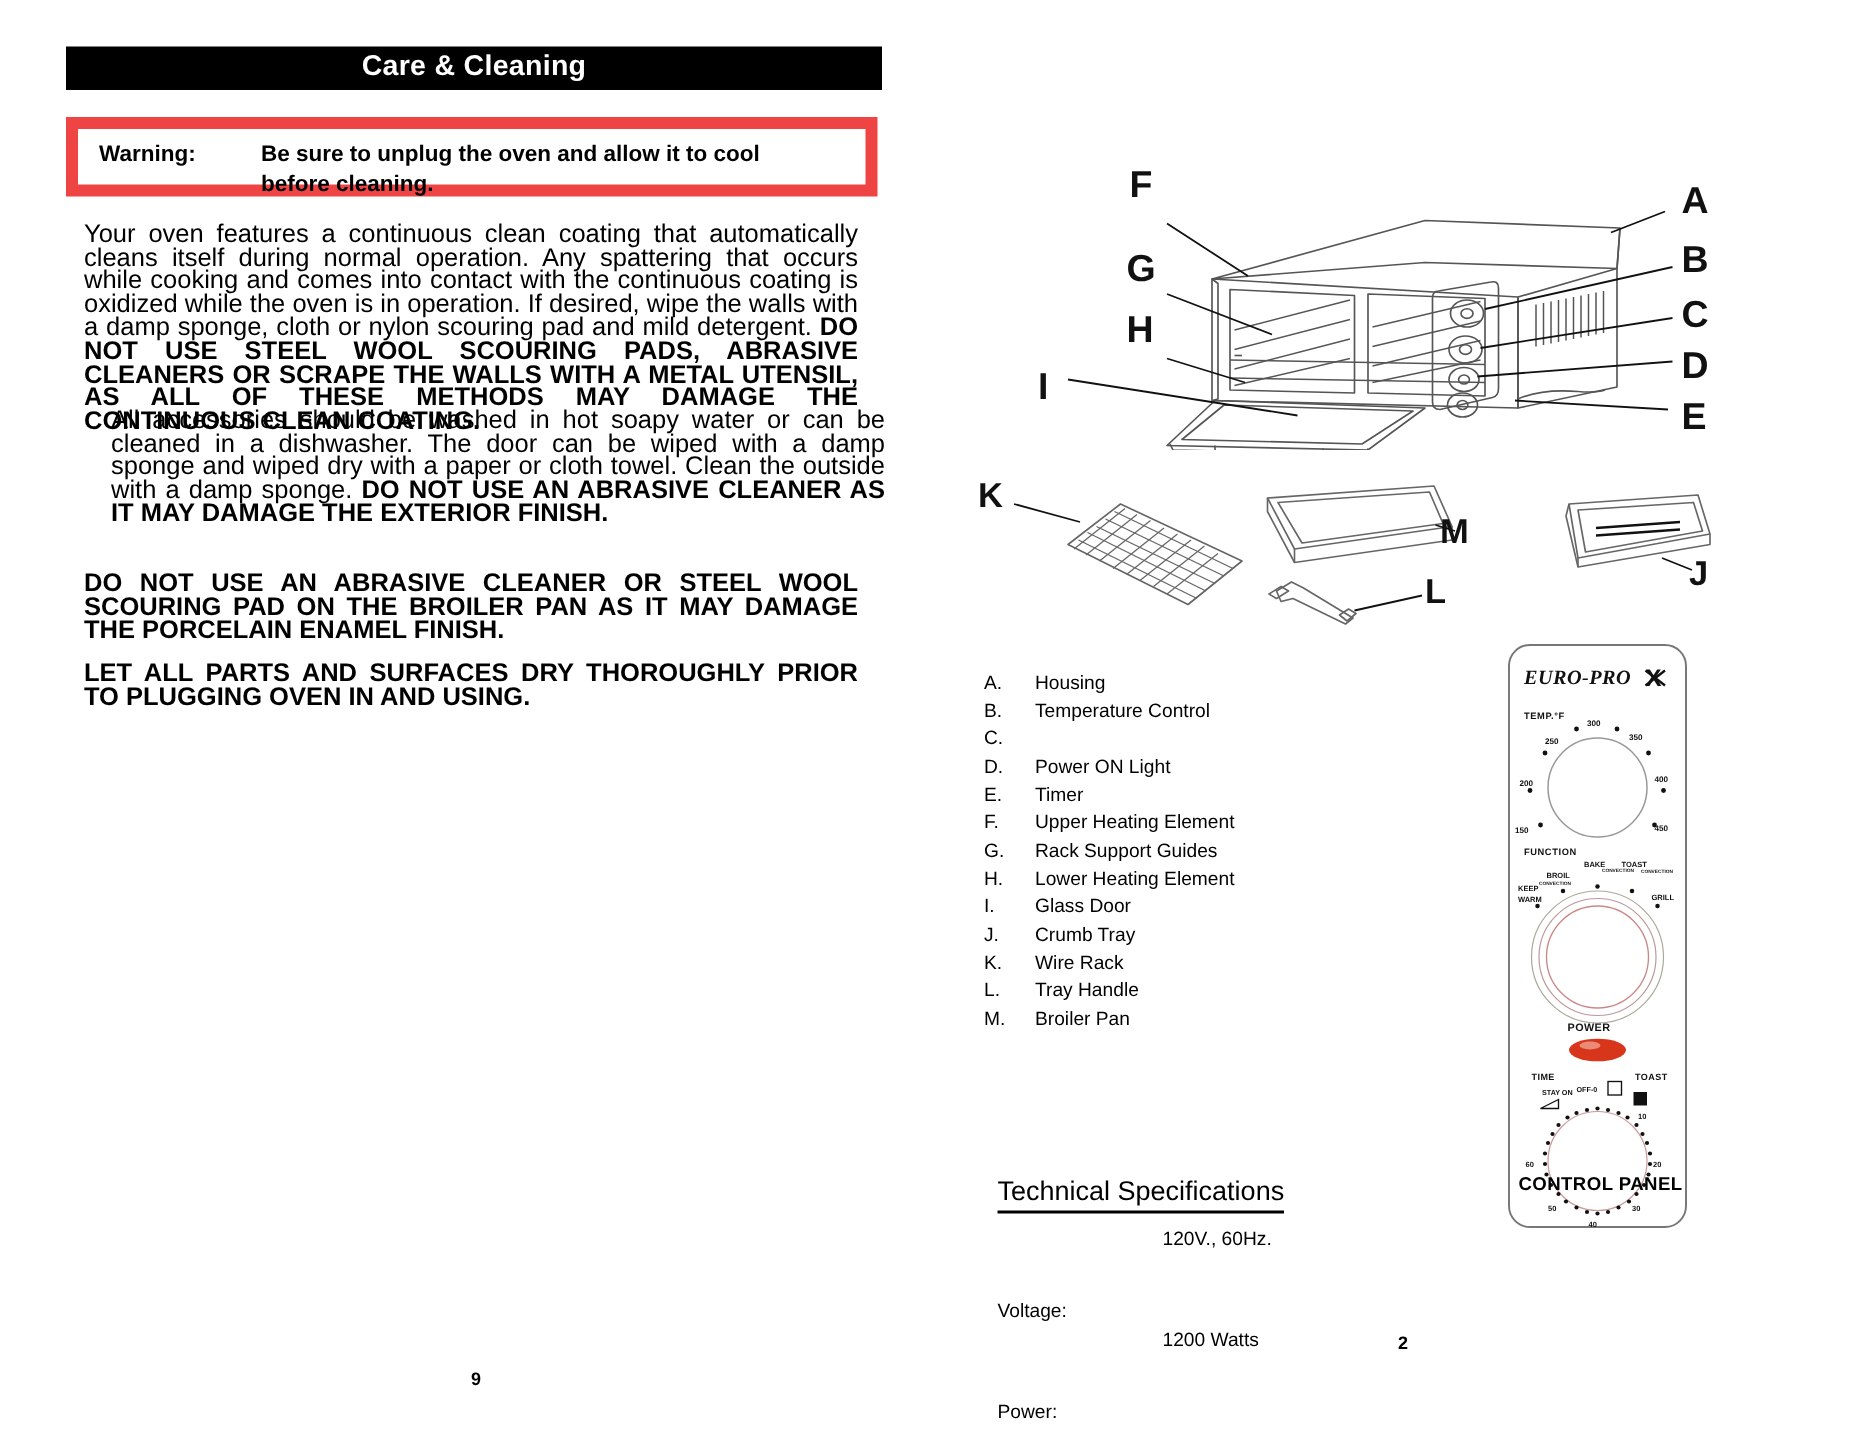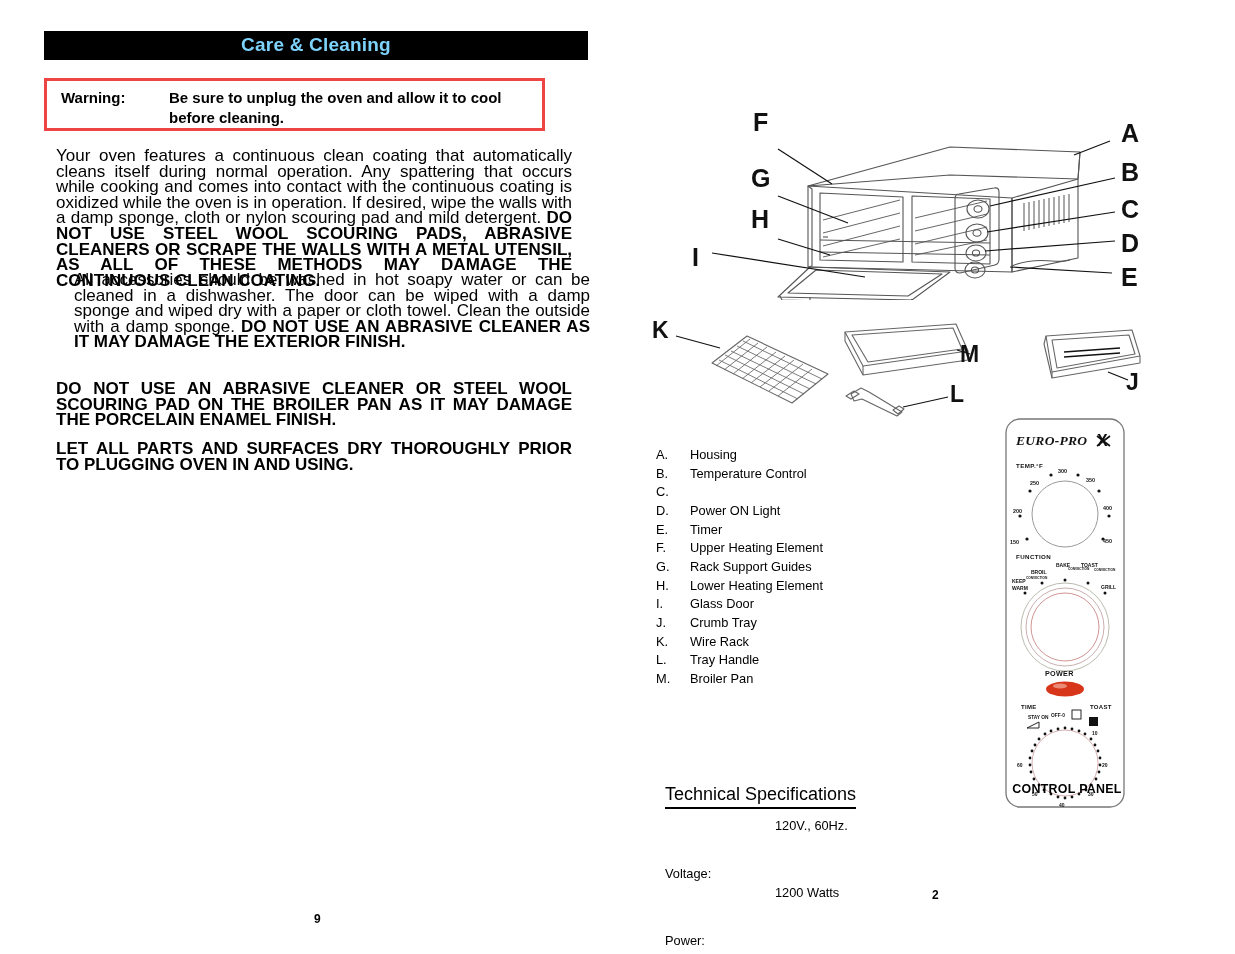--- a/index.html
+++ b/index.html
@@ -22,41 +22,41 @@
     top: 0;
     height: 954px;
   }
   .page-left  { left: 0;   width: 617px; }
   .page-right { left: 617px; width: 618px; }
 
   
   .bar {
     position: absolute;
     background: #000000;
-    color: #7dd3fc;
+    color: #ffffff;
     font-weight: bold;
     text-align: right;
     display: flex;
     align-items: center;
     justify-content: center;
     line-height: 1.18;
   }
   .bar-care {
     left: 44px; top: 31px;
     width: 544px; height: 29px;
     font-size: 19px;
     letter-spacing: .2px;
   }
 
   
   .warning-box {
     position: absolute;
     left: 44px; top: 78px;
-    width: 501px; height: 53px;
-    border: 3px solid #ef4444;
+    width: 541px; height: 53px;
+    border: 8px solid #ef4444;
     box-sizing: border-box;
     display: flex;
     align-items: flex-start;
     padding: 7px 0 0 14px;
   }
   .warning-label {
     font-size: 15px;
     font-weight: bold;
     width: 108px;
     flex: 0 0 108px;
@@ -133,21 +133,21 @@
 
   .diagram-letter {
     font-family: "Liberation Sans", sans-serif;
     font-weight: bold;
     fill: #111;
   }
 
   
   .cp-wrap {
     position: absolute;
-    left: 1004px; top: 417px;
+    left: 1004px; top: 428px;
     width: 122px; height: 396px;
   }
   .cp-label {
     position: absolute;
     left: 1007px; top: 782px;
     width: 120px;
     text-align: center;
     font-size: 12.4px;
     font-weight: bold;
     letter-spacing: .3px;

